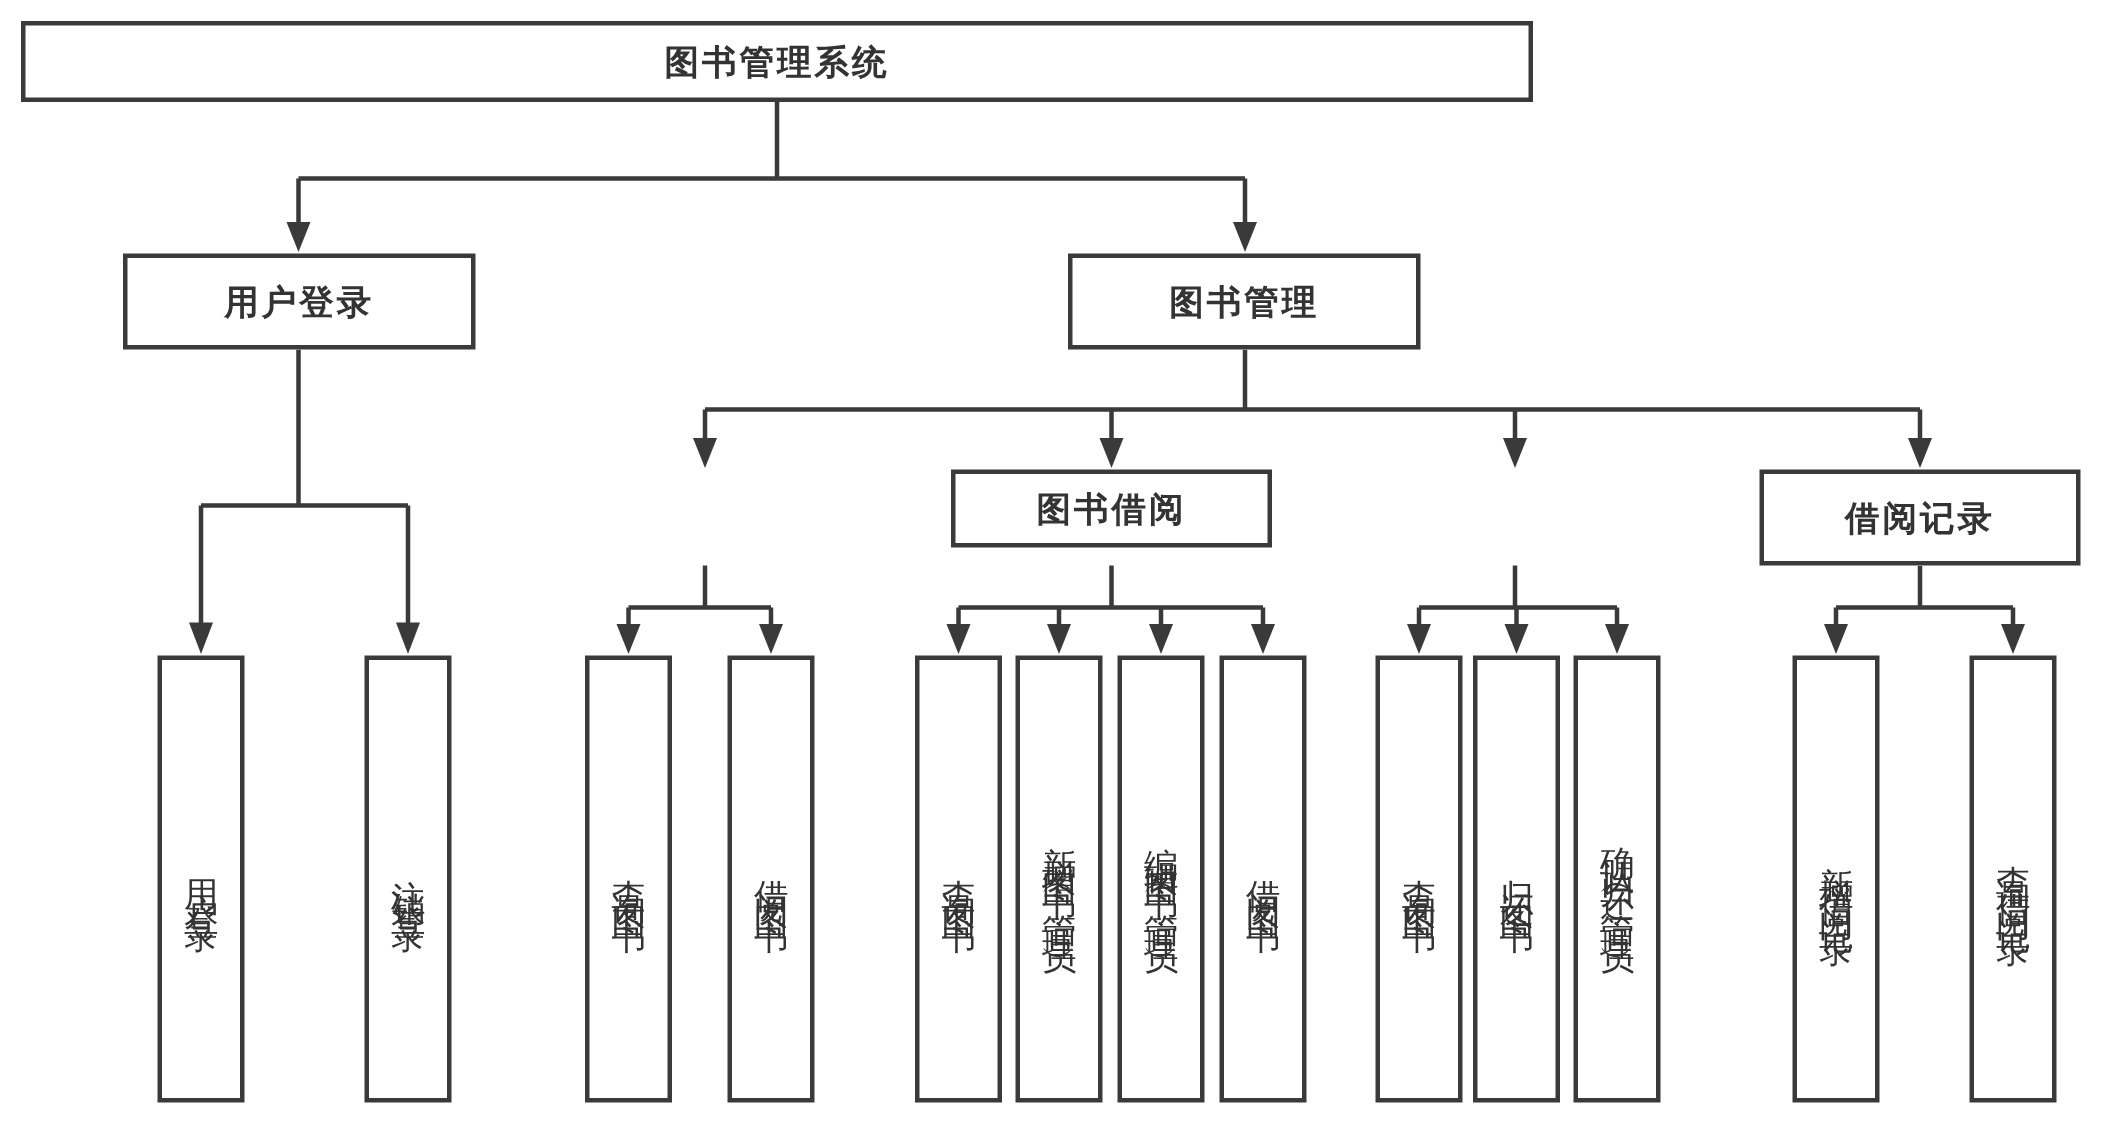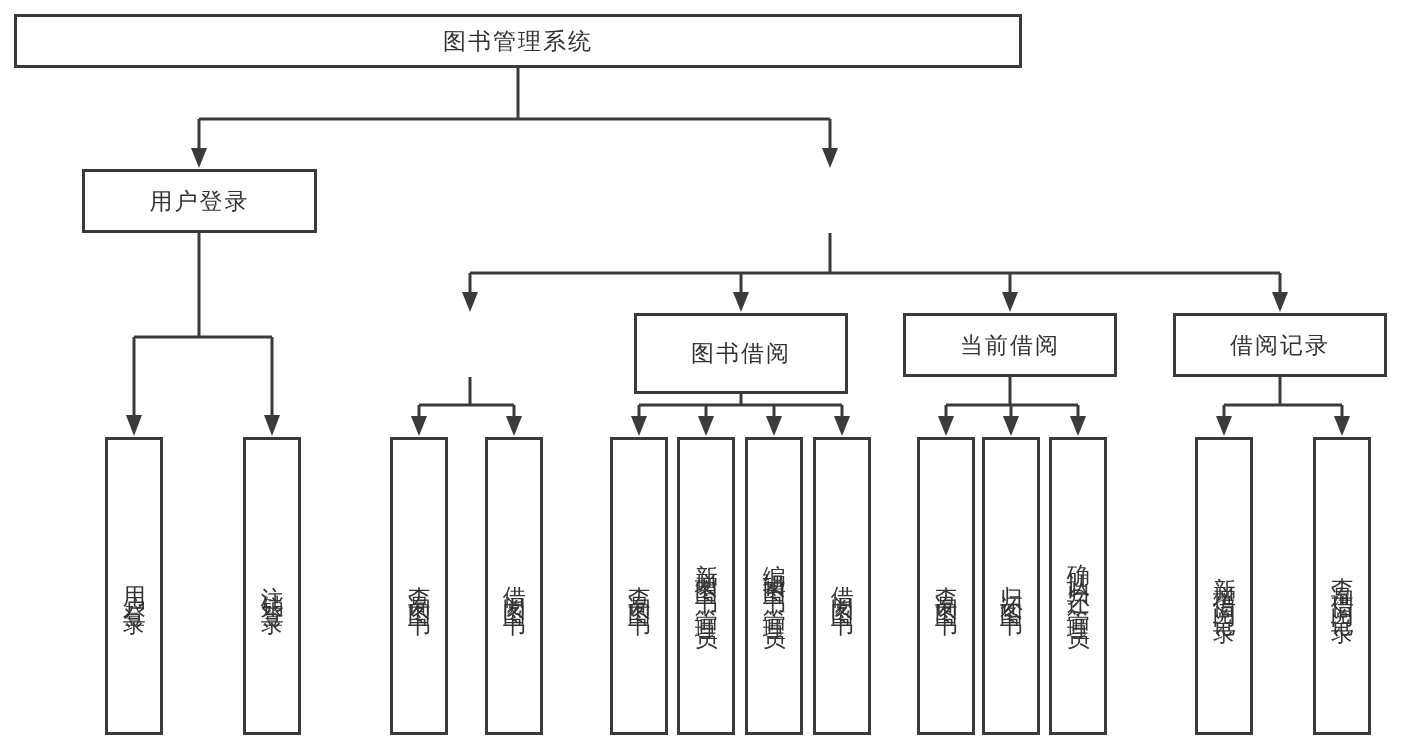--- a/index.html
+++ b/index.html
@@ -42,20 +42,21 @@
     display: flex;
     align-items: center;
     justify-content: center;
     z-index: 2;
     font-size: 23px;
     color: var(--text);
   }
   .box-h .label {
     letter-spacing: 2px;
     white-space: nowrap;
+    font-weight: bold;
   }
   .box-v .label {
     writing-mode: vertical-rl;
     text-orientation: mixed;
     letter-spacing: 9px;
     line-height: 1.1;
     white-space: nowrap;
   }
   .watermark {
     position: absolute;
@@ -123,26 +124,26 @@
     </g>
   </svg>
 
   <div class="node box-h" style="left:14px; top:14px; width:1008px; height:54px;">
     <span class="label">图书管理系统</span>
   </div>
 
   <div class="node box-h" style="left:82px; top:169px; width:235px; height:64px;">
     <span class="label">用户登录</span>
   </div>
+  <div class="node box-h" style="left:712px; top:169px; width:235px; height:64px;">
+    <span class="label">图书管理</span>
+  </div>
 
-  <div class="node box-h" style="left:634px; top:313px; width:214px; height:81px;">
+  <div class="node box-h" style="left:634px; top:313px; width:214px; height:52px;">
     <span class="label">图书借阅</span>
-  </div>
-  <div class="node box-h" style="left:903px; top:313px; width:214px; height:64px;">
-    <span class="label">当前借阅</span>
   </div>
   <div class="node box-h" style="left:1173px; top:313px; width:214px; height:64px;">
     <span class="label">借阅记录</span>
   </div>
 
   <div class="node box-v" style="left:105px; top:437px; width:58px; height:298px;">
     <span class="label">用户登录</span>
   </div>
   <div class="node box-v" style="left:243px; top:437px; width:58px; height:298px;">
     <span class="label">注销登录</span>

